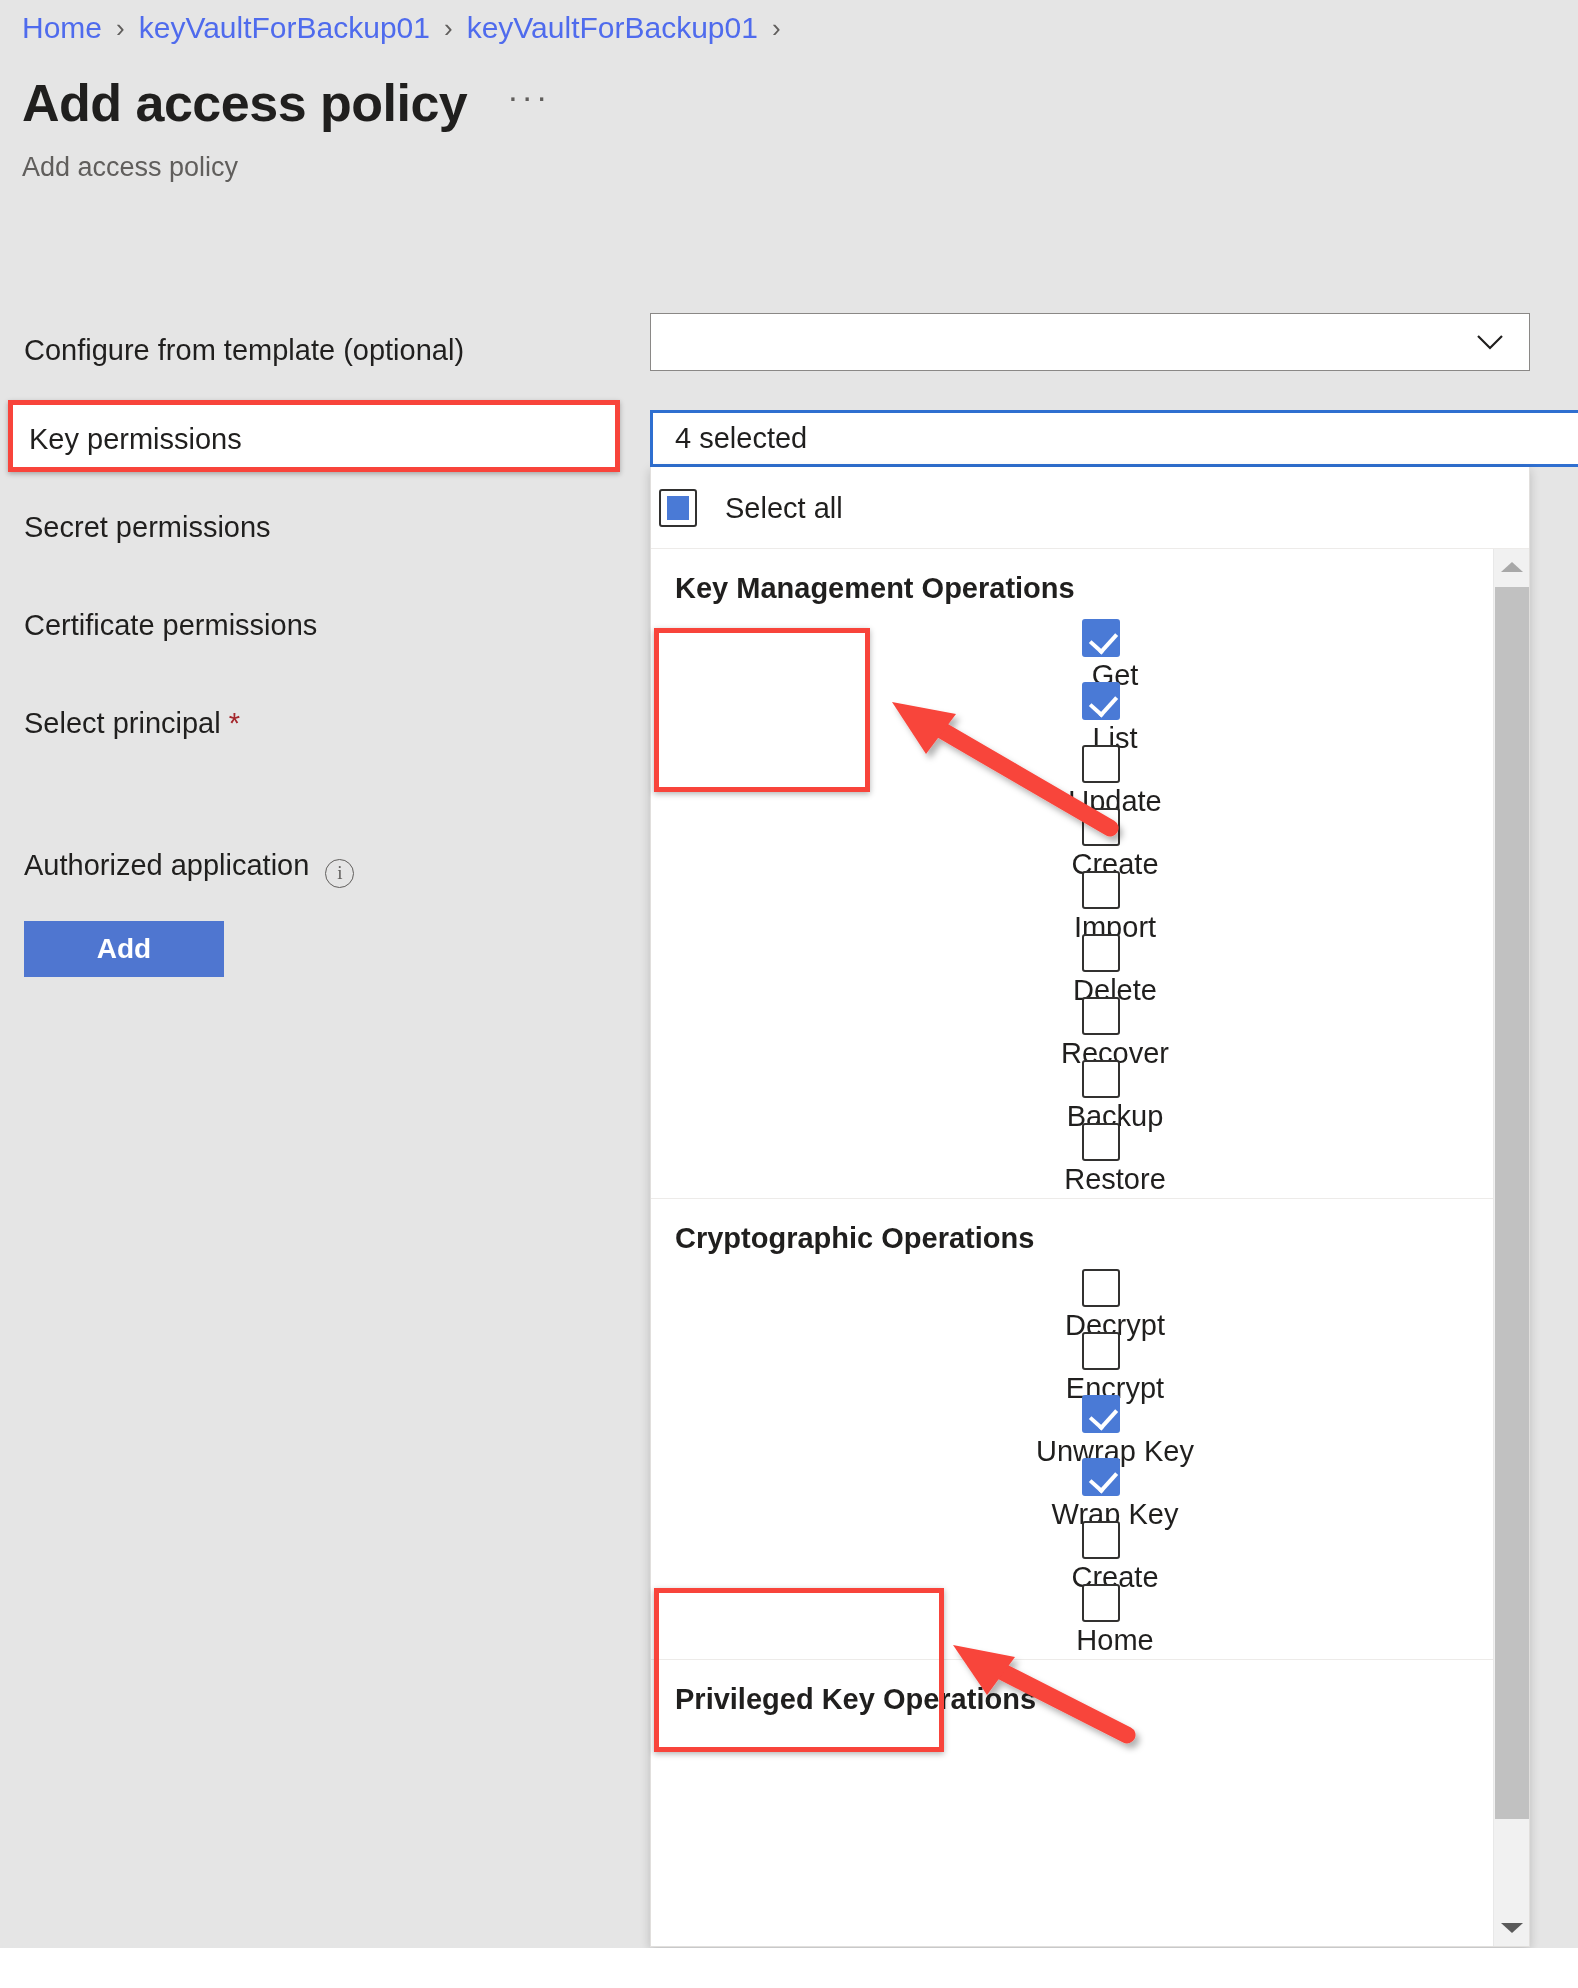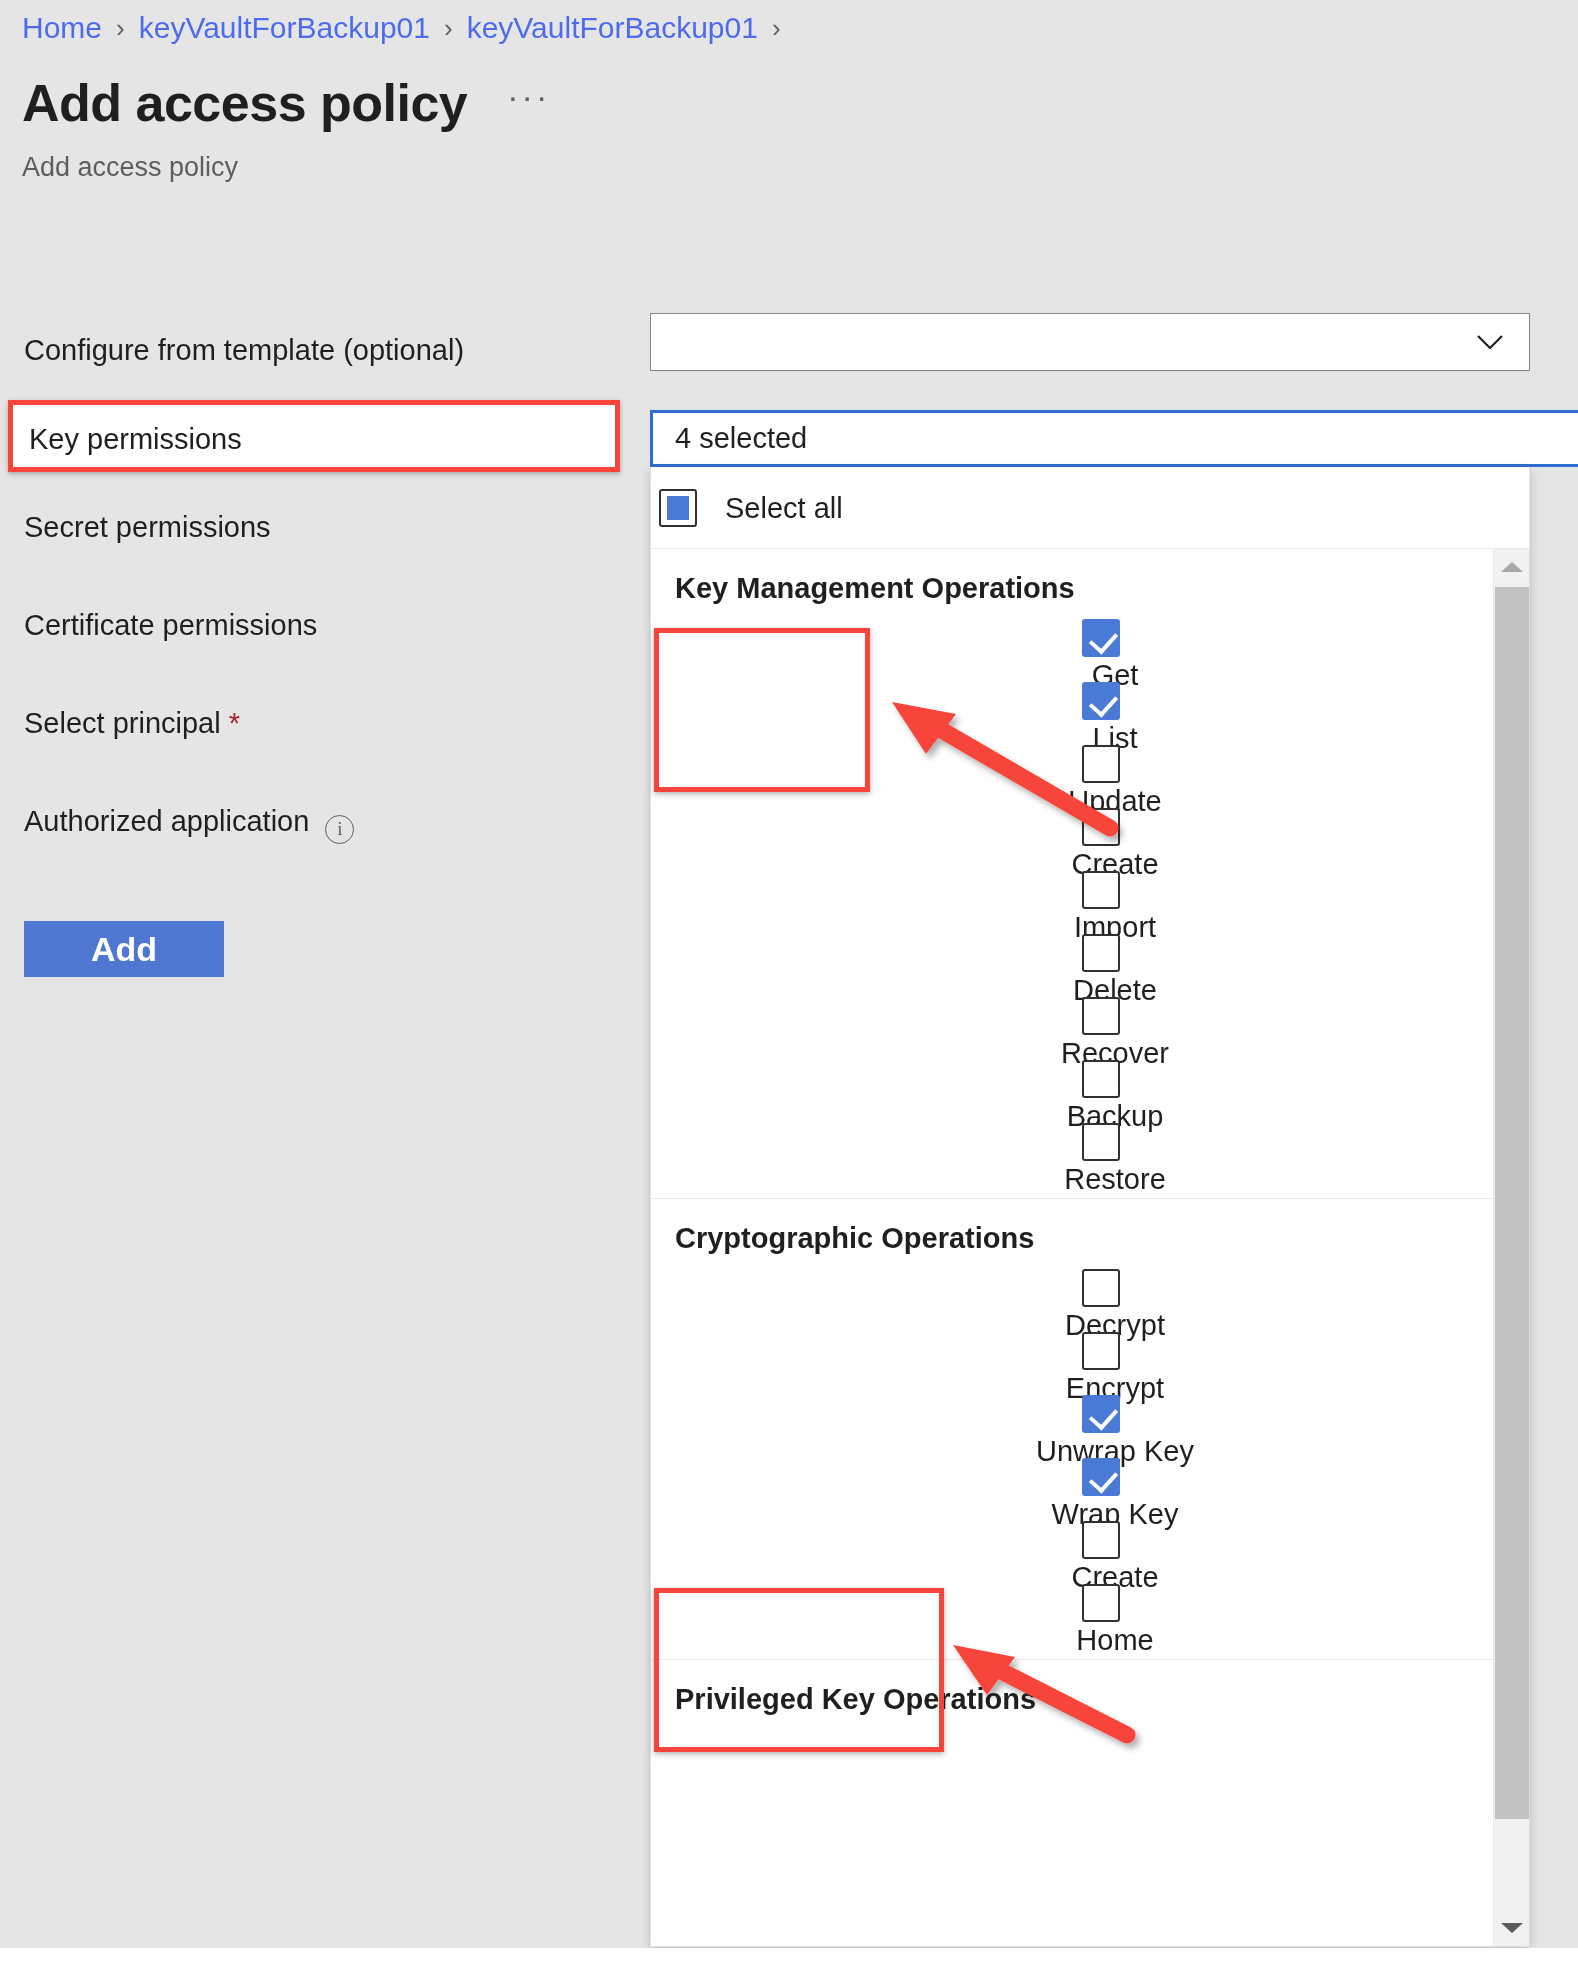--- a/index.html
+++ b/index.html
@@ -106,21 +106,21 @@
   }
 
   
   .add-btn {
     position: absolute;
     left: 24px; top: 921px;
     width: 200px; height: 56px;
     background: #4f76d0;
     color: #ffffff;
     border: none;
-    font-size: 34px;
+    font-size: 28px;
     font-weight: 700;
     font-family: "Liberation Sans", sans-serif;
     cursor: pointer;
     display: flex; align-items: center; justify-content: center;
   }
 
   
   .template-select {
     position: absolute;
     left: 650px; top: 313px;
@@ -320,21 +320,21 @@
   </div>
 
   <div class="form-label" style="top:509px;">Secret permissions</div>
 
   <div class="form-label" style="top:607px;">Certificate permissions</div>
 
   <div class="form-label" style="top:705px;">
     <span>Select principal</span><span class="req-star">*</span>
   </div>
 
-  <div class="form-label" style="top:803px;">
+  <div class="form-label" style="top:847px;">
     <span>Authorized application</span><span class="info-icon">i</span>
   </div>
 
   <button class="add-btn">Add</button>
 
   <div class="template-select">
     <span class="chev">
       <svg width="26" height="15" viewBox="0 0 26 15">
         <polyline points="1,1 13,13 25,1" fill="none" stroke="#201f1e" stroke-width="2.2"></polyline>
       </svg>

